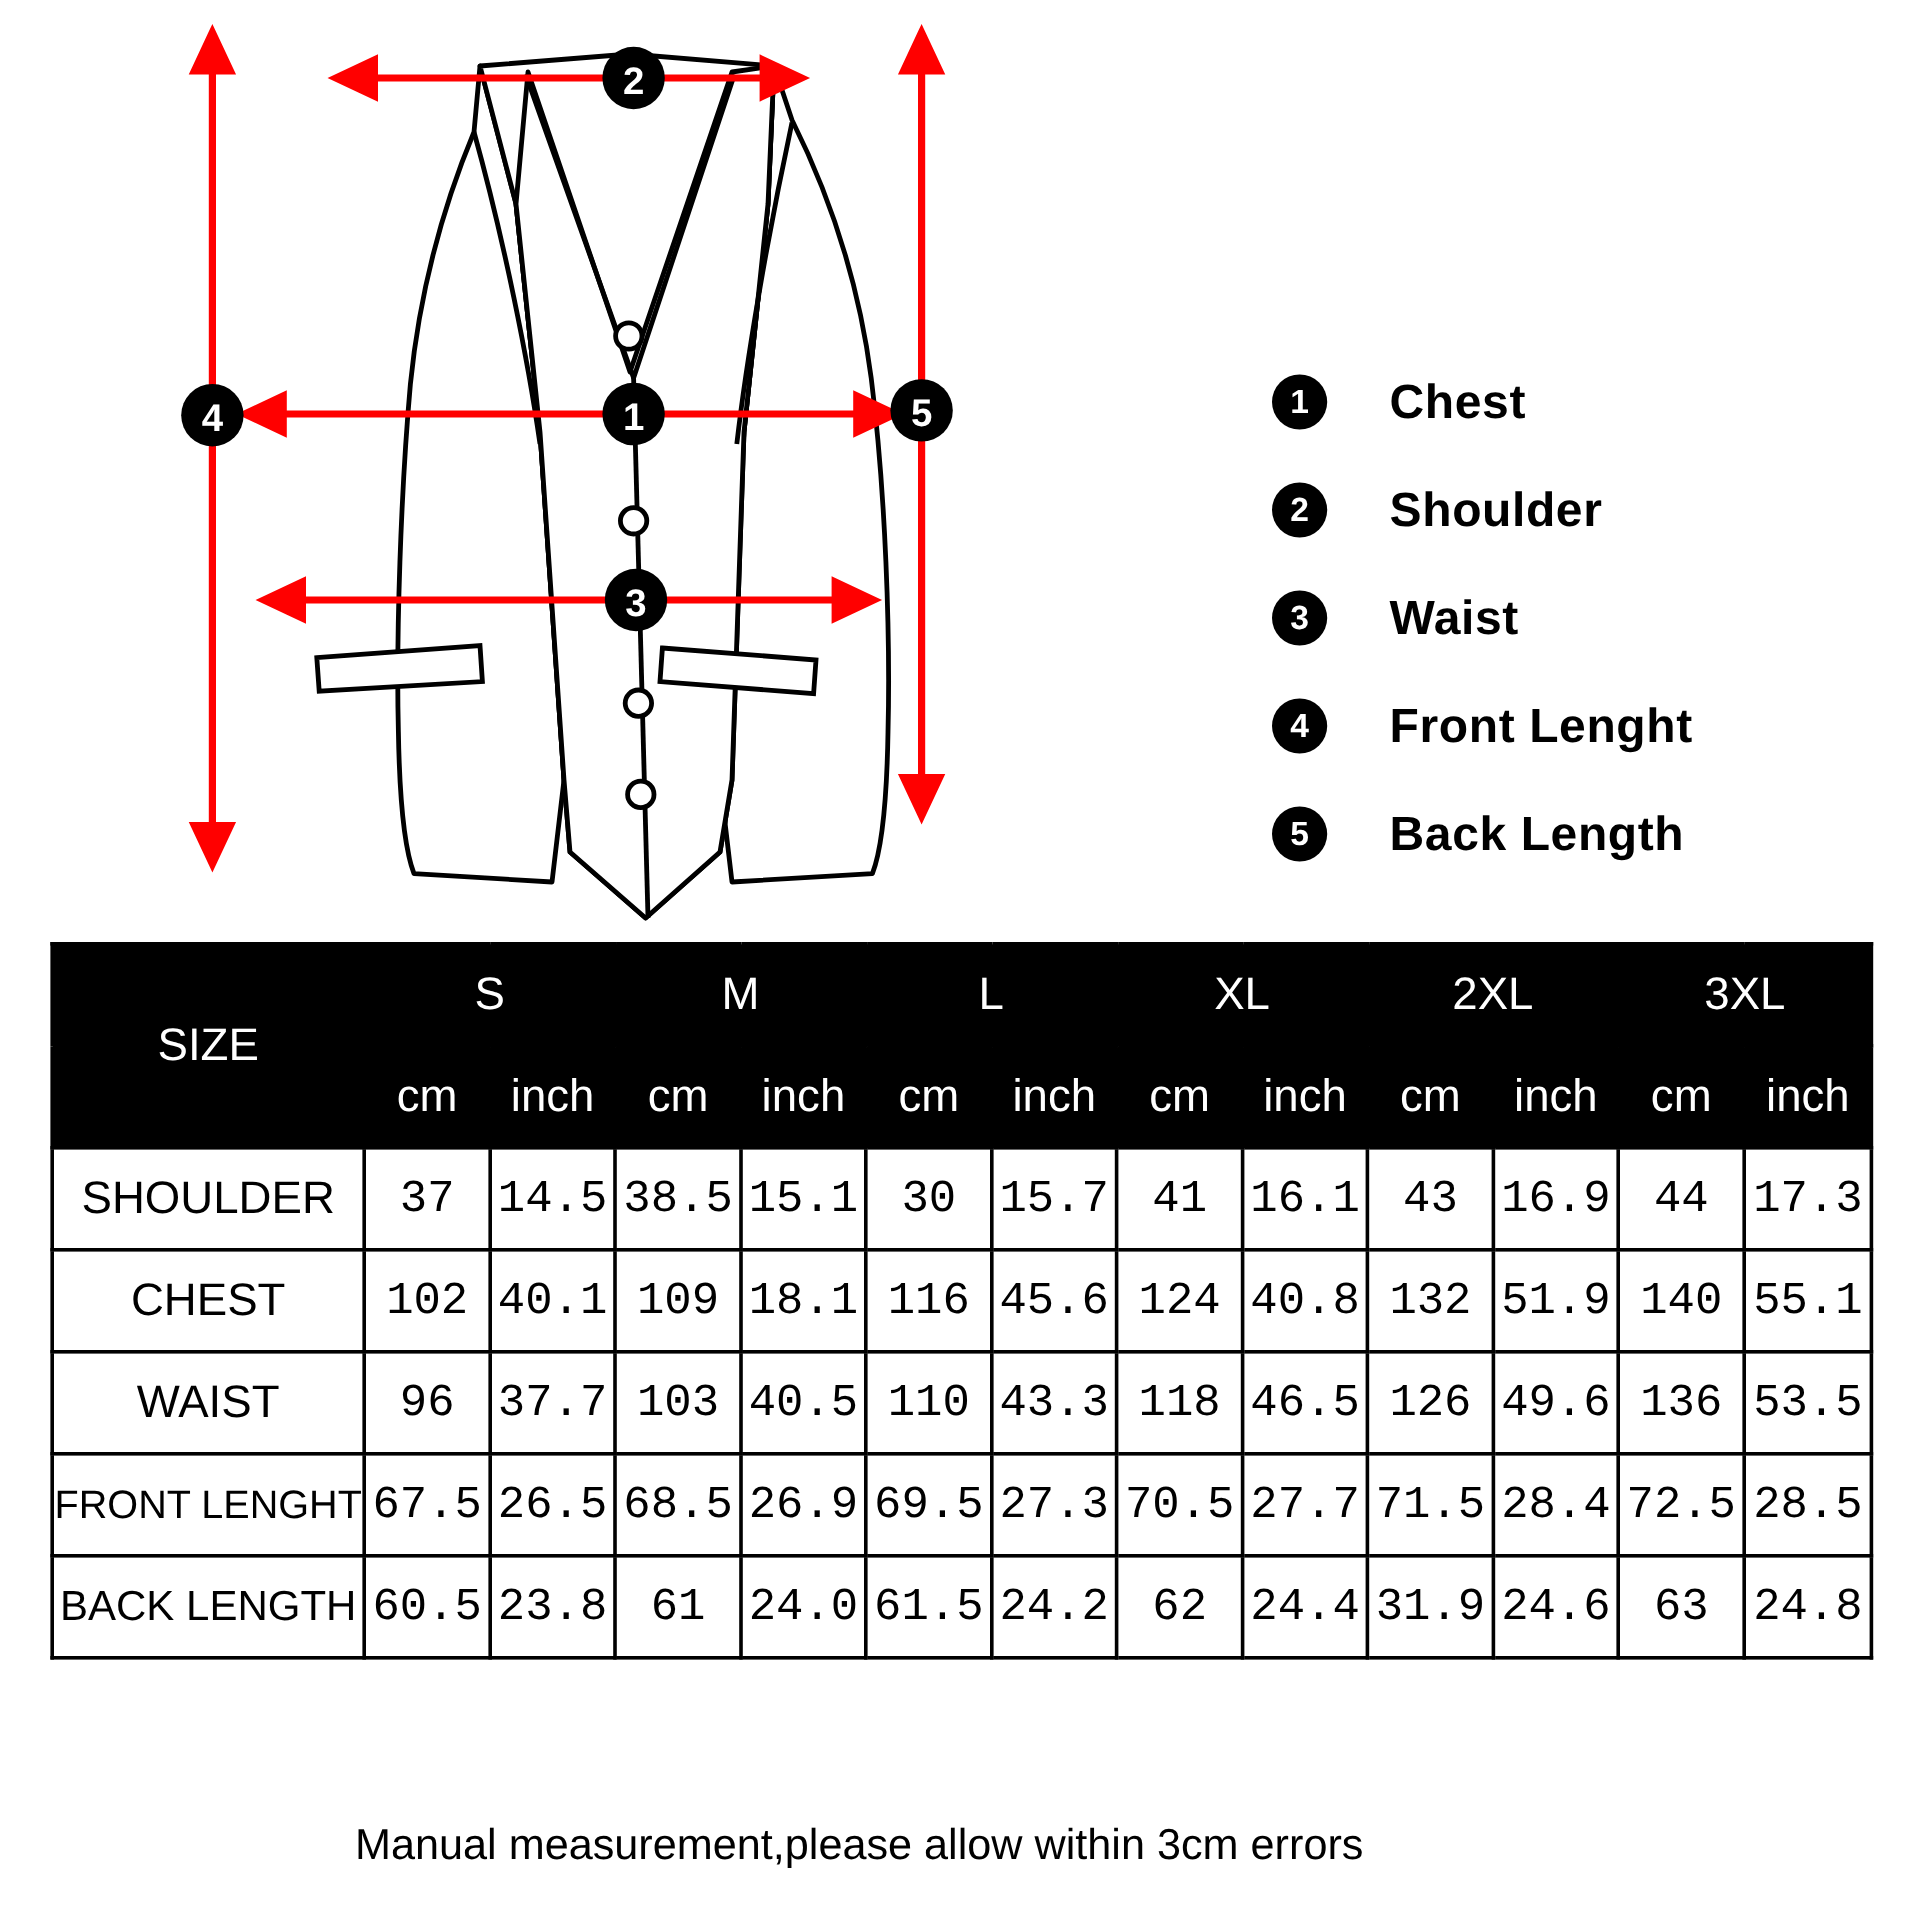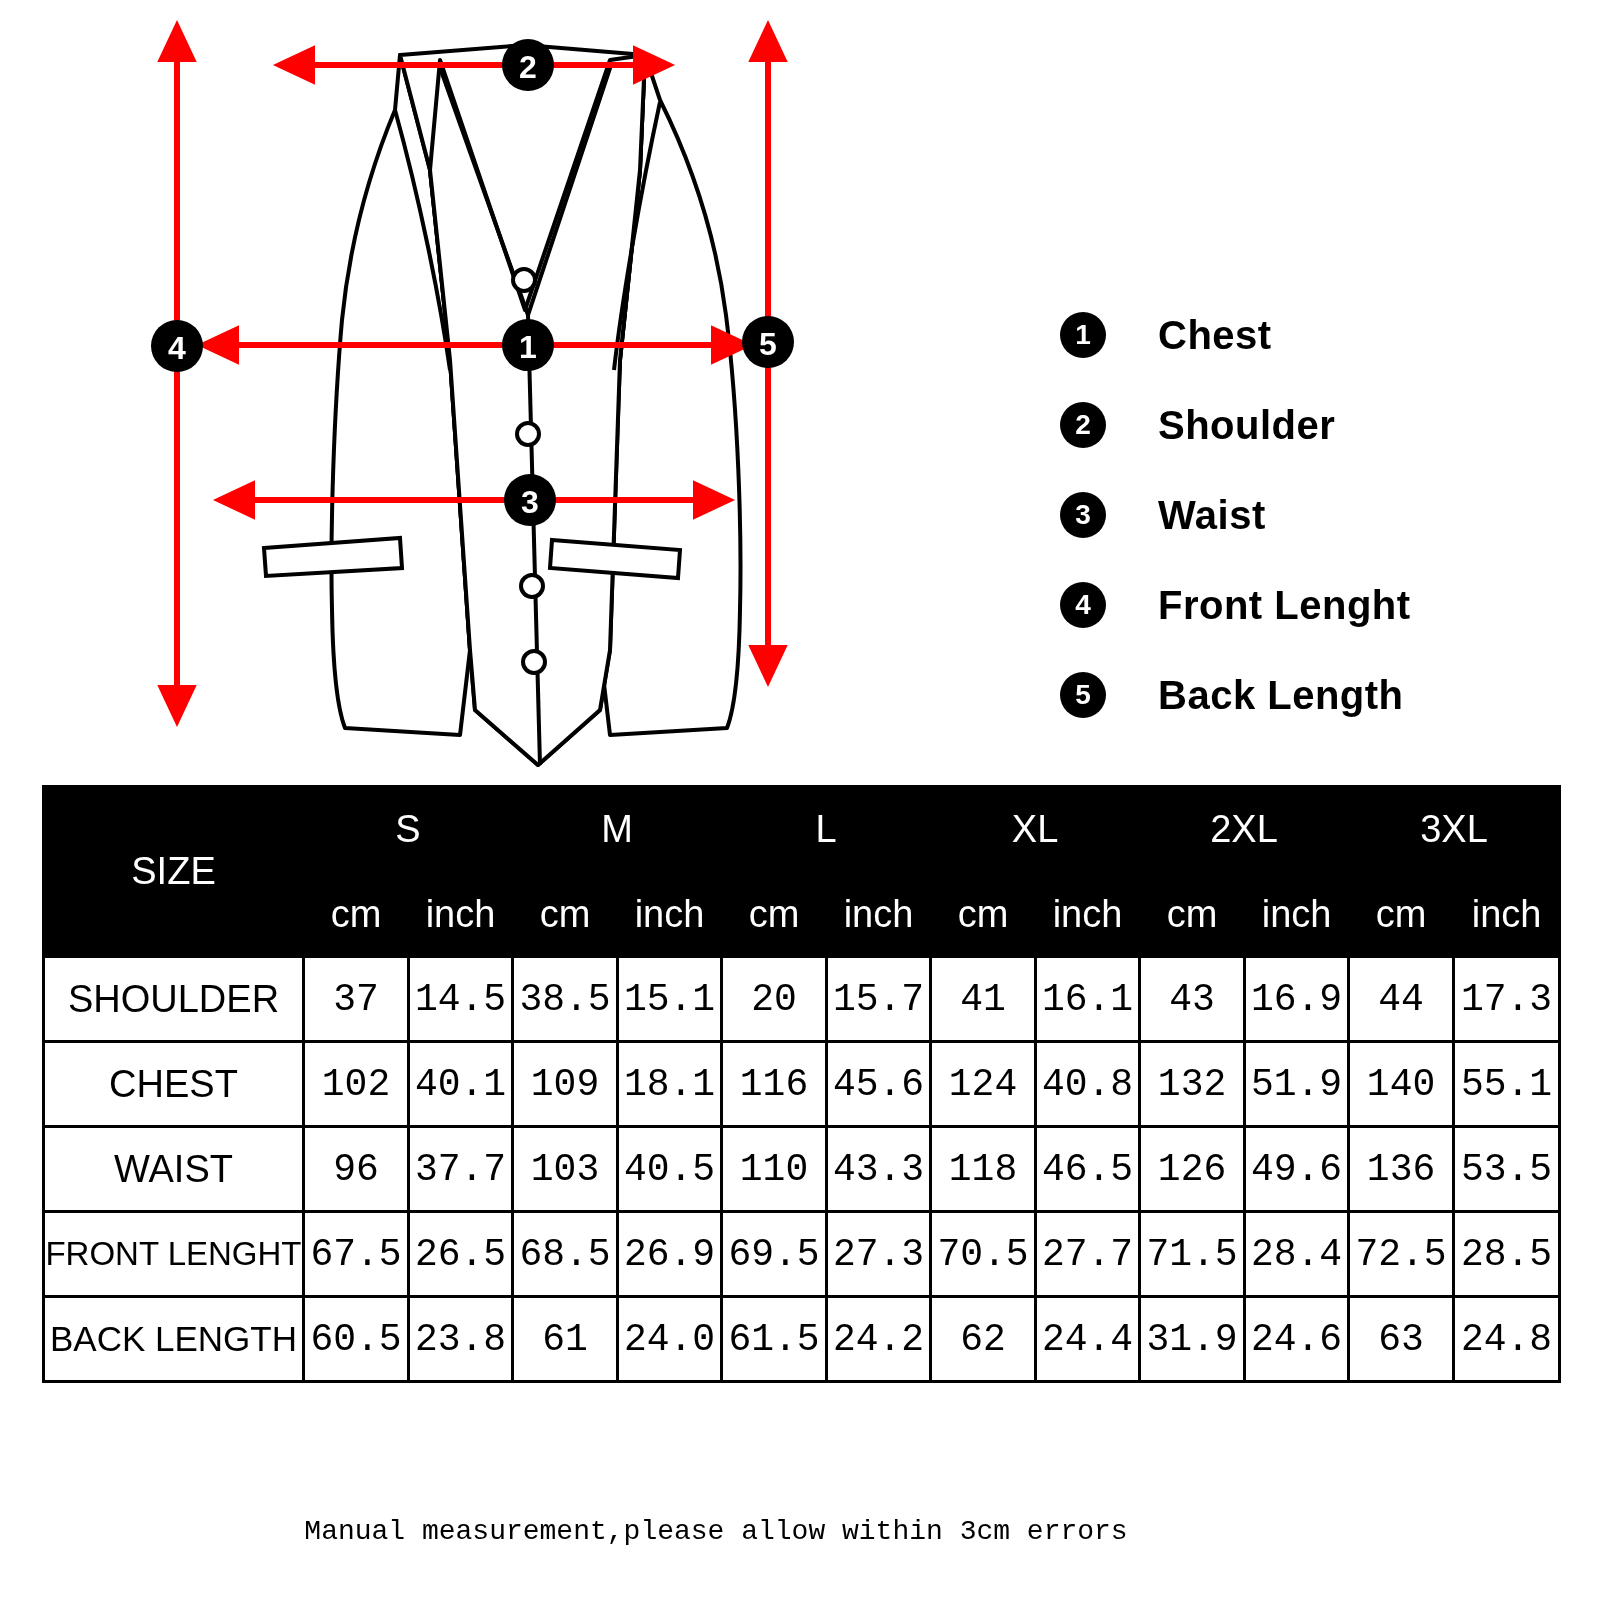--- a/index.html
+++ b/index.html
@@ -116,23 +116,23 @@
   td.val {
     font-size: 42px;
     font-family: Liberation Mono, monospace;
   }
   #note {
     position: absolute;
     left: 0;
     top: 1516px;
     width: 1432px;
     text-align: center;
-    font-size: 28px;
+    font-size: 36px;
     color: #000;
-    font-family: Liberation Mono, monospace;
+    font-family: Liberation Sans, sans-serif;
   }
 
   .num-badge-svg text {
     font-family: "Liberation Sans", sans-serif;
     font-weight: bold;
   }
 </style>
 </head>
 <body>
 
@@ -328,21 +328,21 @@
         <td class="hdr-black unit-cell">cm</td>
         <td class="hdr-black unit-cell">inch</td>
       </tr>
 
       <tr>
         <td class="rowlabel">SHOULDER</td>
         <td class="val">37</td>
         <td class="val">14.5</td>
         <td class="val">38.5</td>
         <td class="val">15.1</td>
-        <td class="val">20</td>
+        <td class="val">30</td>
         <td class="val">15.7</td>
         <td class="val">41</td>
         <td class="val">16.1</td>
         <td class="val">43</td>
         <td class="val">16.9</td>
         <td class="val">44</td>
         <td class="val">17.3</td>
       </tr>
 
       <tr>

